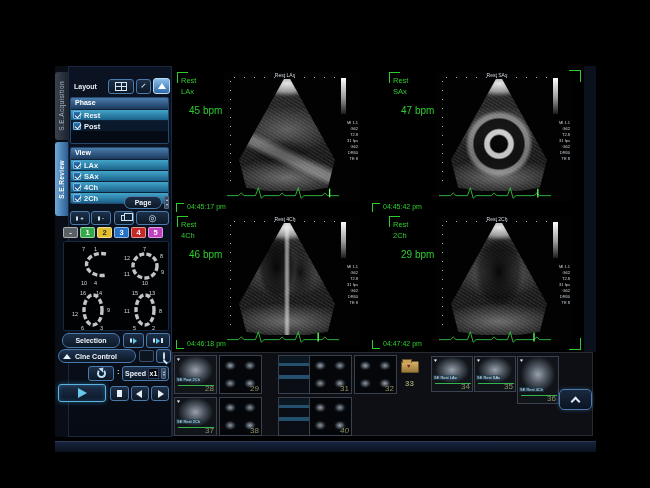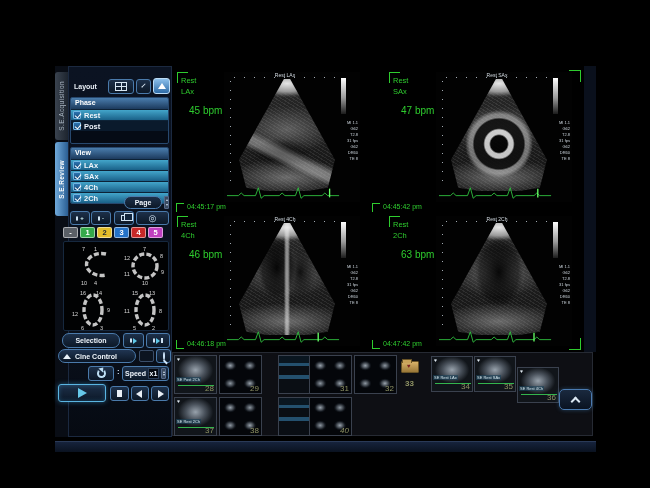--- a/index.html
+++ b/index.html
@@ -438,21 +438,21 @@
         </svg>
       </div>
     </div>
 
     <div class="viewport vp3">
       <span class="vpbr"></span>
       <div class="vplabel">
         <div>Rest</div>
         <div>2Ch</div>
       </div>
-      <div class="vpbpm">63 bpm</div>
+      <div class="vpbpm">29 bpm</div>
       <div class="usframe">
         <div class="ustitle">Rest 2Ch</div>
         <div class="sector sector-2ch"></div>
         <div class="graybar"></div>
         <div class="tech">
           <div>MI 1.1</div>
             <div>G62</div>
             <div>T2.8</div>
           <div>31 fps</div>
             <div>G62</div>
@@ -519,21 +519,21 @@
     <div class="thumb t-single" style="left:258px;top:3px;width:42px;height:36px;">
       <span class="theart">♥</span>
       <span class="tlabel">SE Rest LAx</span>
       <span class="tnum">34</span>
     </div>
     <div class="thumb t-single" style="left:301px;top:3px;width:42px;height:36px;">
       <span class="theart">♥</span>
       <span class="tlabel">SE Rest SAx</span>
       <span class="tnum">35</span>
     </div>
-    <div class="thumb t-single" style="left:344px;top:14px;width:42px;height:36px;">
+    <div class="thumb t-single" style="left:344px;top:3px;width:42px;height:48px;">
       <span class="theart">♥</span>
       <span class="tlabel">SE Rest 4Ch</span>
       <span class="tnum">36</span>
     </div>
 
     <div class="thumb t-single" style="left:1px;top:44px;">
       <span class="theart">♥</span>
       <span class="tlabel">SE Rest 2Ch</span>
       <span class="tnum">37</span>
     </div>

